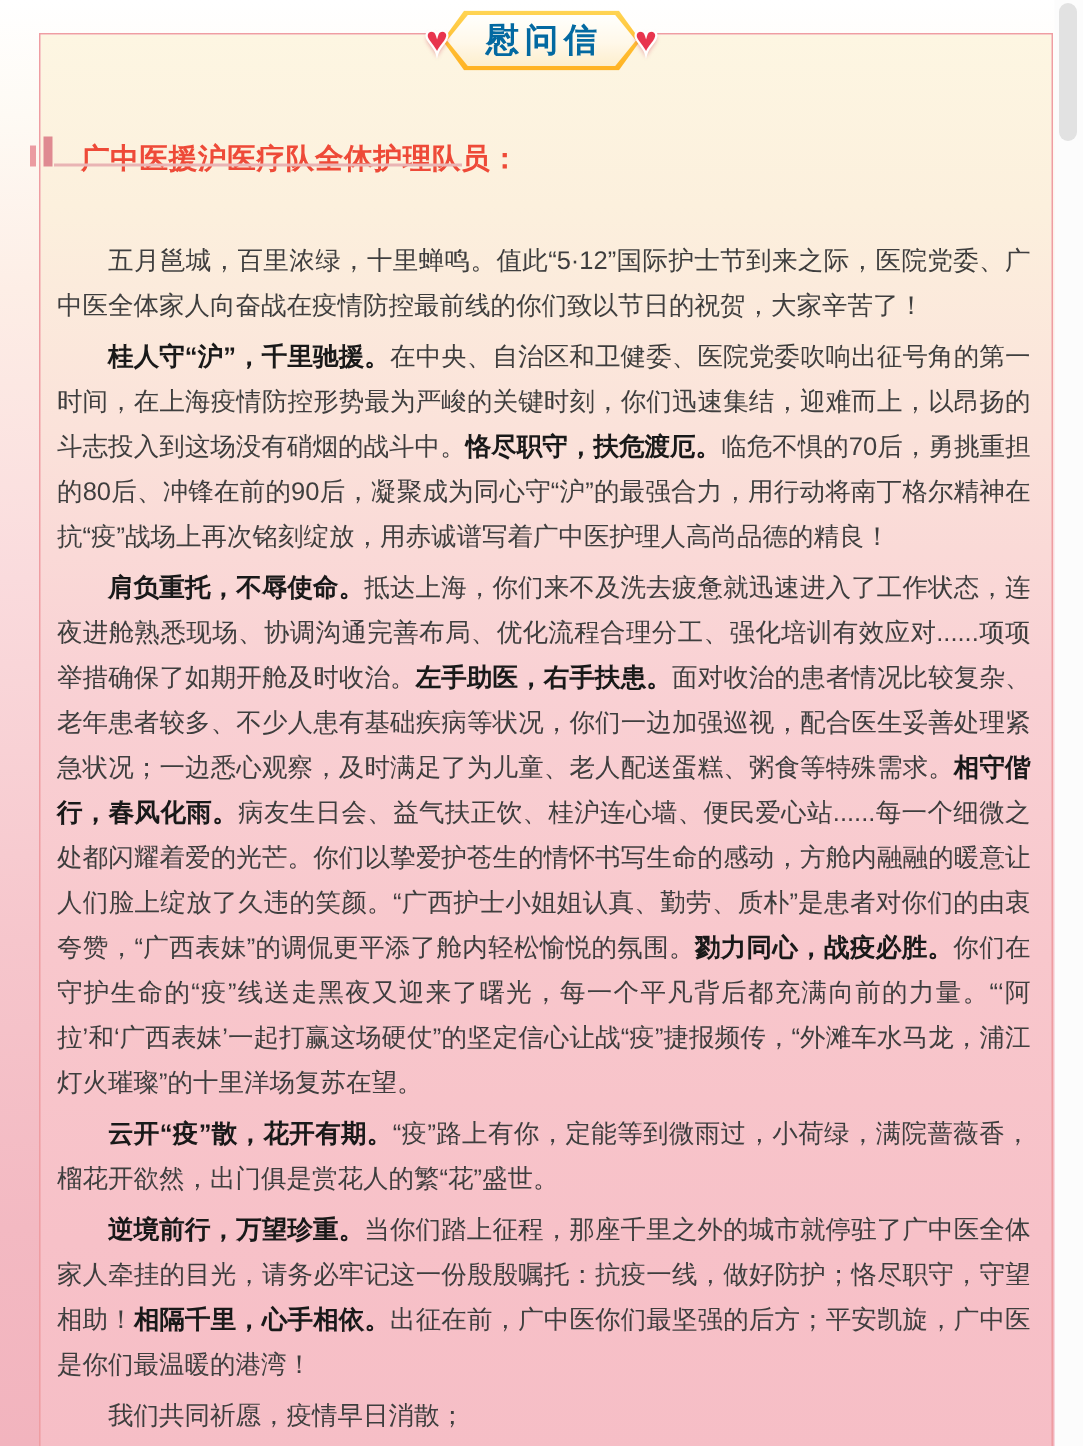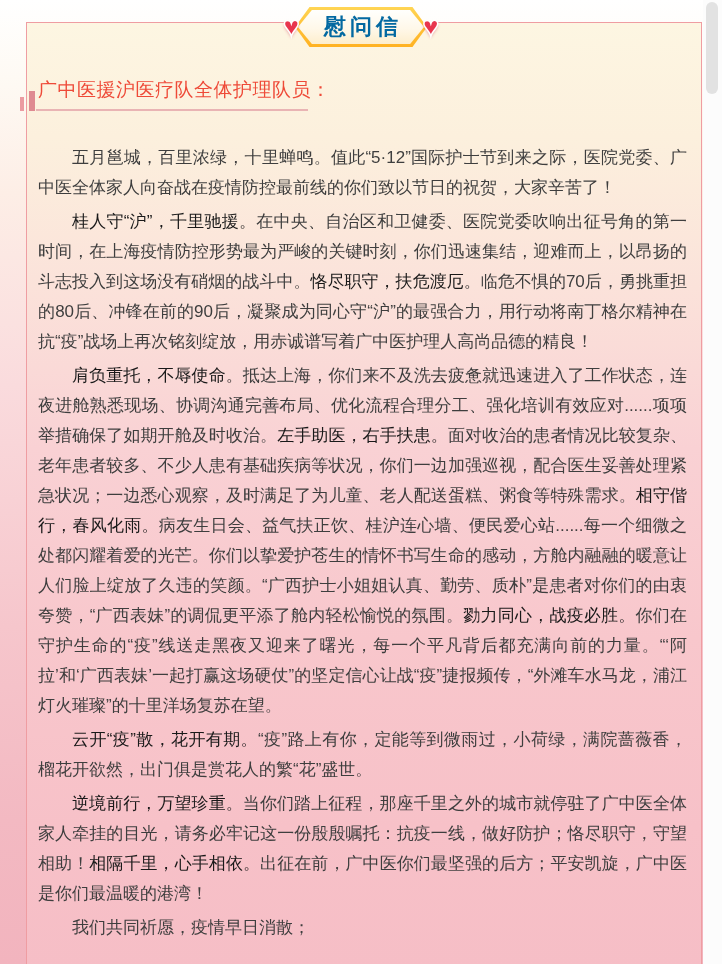--- a/index.html
+++ b/index.html
@@ -45,34 +45,34 @@
   .heart{
     position:absolute;top:2px;font-size:28px;line-height:36px;color:#e8354e;
     -webkit-text-stroke:1.5px #ffffff;
     text-shadow:0 2px 3px rgba(205,45,75,0.4);
     z-index:6;
   }
   .heart-left{left:-12px;}
   .heart-right{right:-12px;}
   
   .salutation{
-    margin:0;padding:54px 14px 0 11px;
-    color:#ee4a38;font-size:19px;font-weight:normal;letter-spacing:0.5px;
+    margin:16px;padding:54px 14px 0 11px;
+    color:#ee4a38;font-size:19px;font-weight:bold;letter-spacing:0.5px;
   }
   .deco{position:absolute;z-index:3;}
   .deco-bar1{left:20px;top:97px;width:4px;height:14px;background:#eb9ba1;}
   .deco-bar2{left:29px;top:91px;width:6px;height:20px;background:#df8a91;}
   .deco-line{left:36px;top:109px;width:272px;height:2px;background:#e9b4b4;}
   
   .letter-body{margin-top:40px;padding:0 14px 18px 11px;}
   .letter-body p{
     margin:4px 0;text-indent:2em;text-align:justify;
     font-size:17px;line-height:30px;color:#3e3e3e;
   }
-  .letter-body .b{font-weight:normal;color:#191919;}
+  .letter-body .b{font-weight:bold;color:#191919;}
 </style>
 </head>
 <body>
 
 <div class="card">
   <div class="salutation">广中医援沪医疗队全体护理队员：</div>
   <div class="letter-body">
       <p><span>五月邕城，百里浓绿，十里蝉鸣。值此“5·12”国际护士节到来之际，医院党委、广中医全体家人向奋战在疫情防控最前线的你们致以节日的祝贺，大家辛苦了！</span></p>
       <p><span class="b">桂人守“沪”，千里驰援。</span><span>在中央、自治区和卫健委、医院党委吹响出征号角的第一时间，在上海疫情防控形势最为严峻的关键时刻，你们迅速集结，迎难而上，以昂扬的斗志投入到这场没有硝烟的战斗中。</span><span class="b">恪尽职守，扶危渡厄。</span><span>临危不惧的70后，勇挑重担的80后、冲锋在前的90后，凝聚成为同心守“沪”的最强合力，用行动将南丁格尔精神在抗“疫”战场上再次铭刻绽放，用赤诚谱写着广中医护理人高尚品德的精良！</span></p>
       <p><span class="b">肩负重托，不辱使命。</span><span>抵达上海，你们来不及洗去疲惫就迅速进入了工作状态，连夜进舱熟悉现场、协调沟通完善布局、优化流程合理分工、强化培训有效应对......项项举措确保了如期开舱及时收治。</span><span class="b">左手助医，右手扶患。</span><span>面对收治的患者情况比较复杂、老年患者较多、不少人患有基础疾病等状况，你们一边加强巡视，配合医生妥善处理紧急状况；一边悉心观察，及时满足了为儿童、老人配送蛋糕、粥食等特殊需求。</span><span class="b">相守偕行，春风化雨。</span><span>病友生日会、益气扶正饮、桂沪连心墙、便民爱心站......每一个细微之处都闪耀着爱的光芒。你们以挚爱护苍生的情怀书写生命的感动，方舱内融融的暖意让人们脸上绽放了久违的笑颜。“广西护士小姐姐认真、勤劳、质朴”是患者对你们的由衷夸赞，“广西表妹”的调侃更平添了舱内轻松愉悦的氛围。</span><span class="b">勠力同心，战疫必胜。</span><span>你们在守护生命的“疫”线送走黑夜又迎来了曙光，每一个平凡背后都充满向前的力量。“‘阿拉’和‘广西表妹’一起打赢这场硬仗”的坚定信心让战“疫”捷报频传，“外滩车水马龙，浦江灯火璀璨”的十里洋场复苏在望。</span></p>

